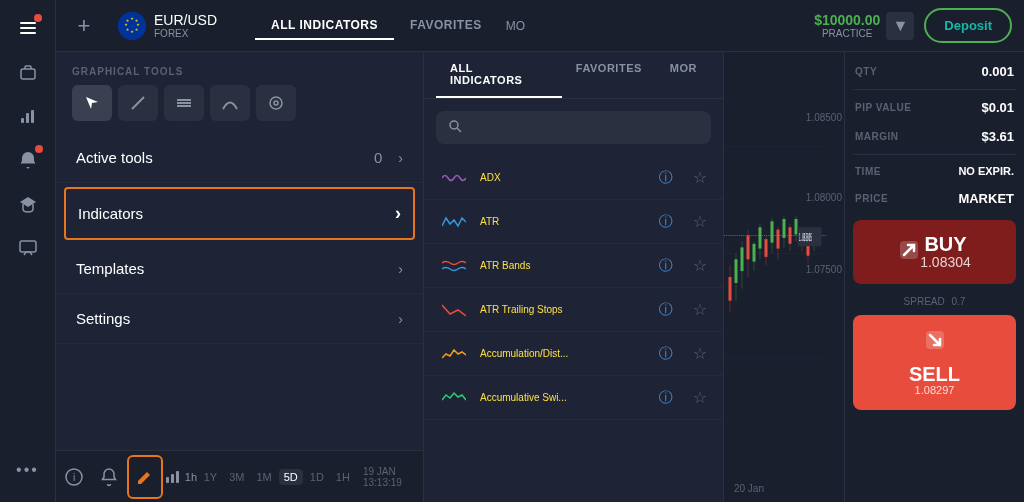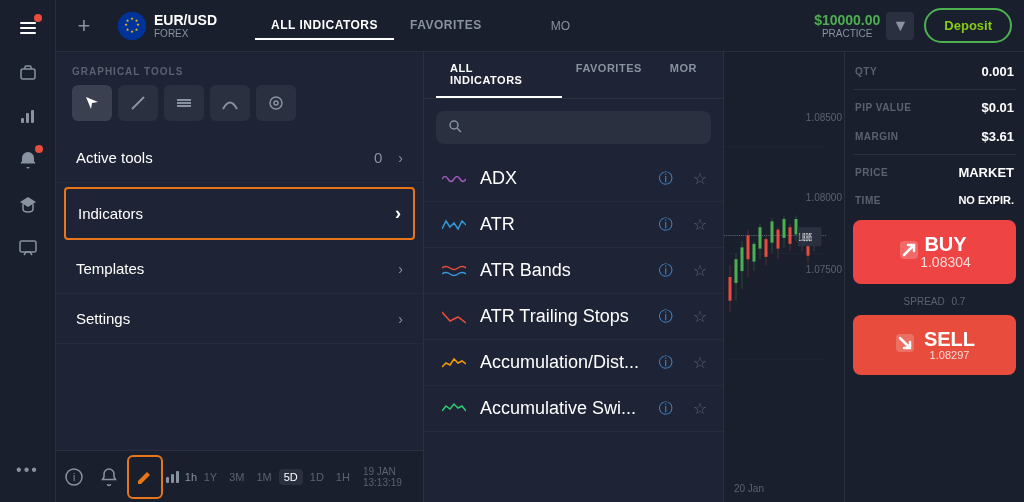--- a/index.html
+++ b/index.html
@@ -93,21 +93,21 @@
       border-radius: 50%;
       background: #003399;
       position: relative;
       font-size: 10px;
       display: flex;
       align-items: center;
       justify-content: center;
     }
     .asset-name {
       font-size: 14px;
-      font-weight: 700;
+      font-weight: 400;
       color: #fff;
     }
     .asset-type {
       font-size: 10px;
       color: #8892a0;
     }
     .tabs-area {
       display: flex;
       align-items: center;
       gap: 0;
@@ -127,21 +127,20 @@
     }
     .tab.active {
       color: #fff;
       border-bottom: 2px solid #fff;
     }
     .tab-more {
       padding: 6px 8px;
       font-size: 12px;
       color: #8892a0;
       cursor: pointer;
-      margin-left: 45px;
     }
     .balance-area {
       display: flex;
       align-items: center;
       gap: 6px;
     }
     .balance-info {
       text-align: right;
     }
     .balance-amount {
@@ -163,21 +162,21 @@
       align-items: center;
       justify-content: center;
       cursor: pointer;
       color: #8892a0;
     }
     .deposit-btn {
       padding: 8px 18px;
       background: transparent;
       border: 2px solid #4caf50;
       border-radius: 20px;
-      color: #84cc16;
+      color: #14b8a6;
       font-size: 13px;
       font-weight: 700;
       cursor: pointer;
     }
 
     
     .content-row {
       flex: 1;
       display: flex;
       overflow: hidden;
@@ -324,22 +323,22 @@
     }
     .indicator-icon {
       width: 28px;
       display: flex;
       align-items: center;
       justify-content: center;
       color: #8892a0;
     }
     .indicator-name {
       flex: 1;
-      font-size: 18px;
-      color: #ffffff;
+      font-size: 10px;
+      color: #fde047;
     }
     .indicator-info {
       color: #4a90d9;
       font-size: 14px;
       margin-right: 8px;
       cursor: pointer;
     }
     .indicator-star {
       color: #5a6270;
       font-size: 16px;
@@ -380,21 +379,21 @@
     .order-value {
       font-size: 13px;
       color: #fff;
       font-weight: 600;
     }
     .order-divider {
       height: 1px;
       background: #2a3040;
     }
     .buy-btn {
-      background: #ef4444;
+      background: #7f1d1d;
       border-radius: 8px;
       padding: 14px 8px;
       display: flex;
       align-items: center;
       justify-content: center;
       cursor: pointer;
       margin: 4px 0;
     }
     .buy-btn-icon {
       font-size: 18px;
@@ -423,20 +422,21 @@
     }
     .sell-btn {
       background: #e74c3c;
       border-radius: 8px;
       padding: 14px 8px;
       display: flex;
       align-items: center;
       justify-content: center;
       gap: 8px;
       cursor: pointer;
+      flex-direction: column;
     }
     .sell-label {
       font-size: 20px;
       font-weight: 800;
       color: #fff;
       line-height: 1;
     }
     .sell-price {
       font-size: 11px;
       color: rgba(255,255,255,0.8);
@@ -814,26 +814,26 @@
       <div class="order-row">
         <span class="order-label">PIP VALUE</span>
         <span class="order-value">$0.01</span>
       </div>
       <div class="order-row">
         <span class="order-label">MARGIN</span>
         <span class="order-value">$3.61</span>
       </div>
       <div class="order-divider"></div>
       <div class="order-row">
+        <span class="order-label">TIME</span>
+        <span class="order-value" style="cursor:pointer; font-size:11px;">NO EXPIR.</span>
+      </div>
+      <div class="order-row">
         <span class="order-label">PRICE</span>
         <span class="order-value" style="cursor:pointer;">MARKET</span>
-      </div>
-      <div class="order-row">
-        <span class="order-label">TIME</span>
-        <span class="order-value" style="cursor:pointer; font-size:11px;">NO EXPIR.</span>
       </div>
       <div class="buy-btn">
         <div class="buy-btn-icon">
           <svg width="22" height="22" viewBox="0 0 22 22" fill="white">
             <rect x="2" y="2" width="18" height="18" rx="4" fill="rgba(255,255,255,0.2)"></rect>
             <path d="M6 16 L16 6 M10 6 L16 6 L16 12" stroke="white" stroke-width="2.5" fill="none" stroke-linecap="round"></path>
           </svg>
         </div>
         <div class="buy-btn-text">
           <span class="buy-label">BUY</span>

